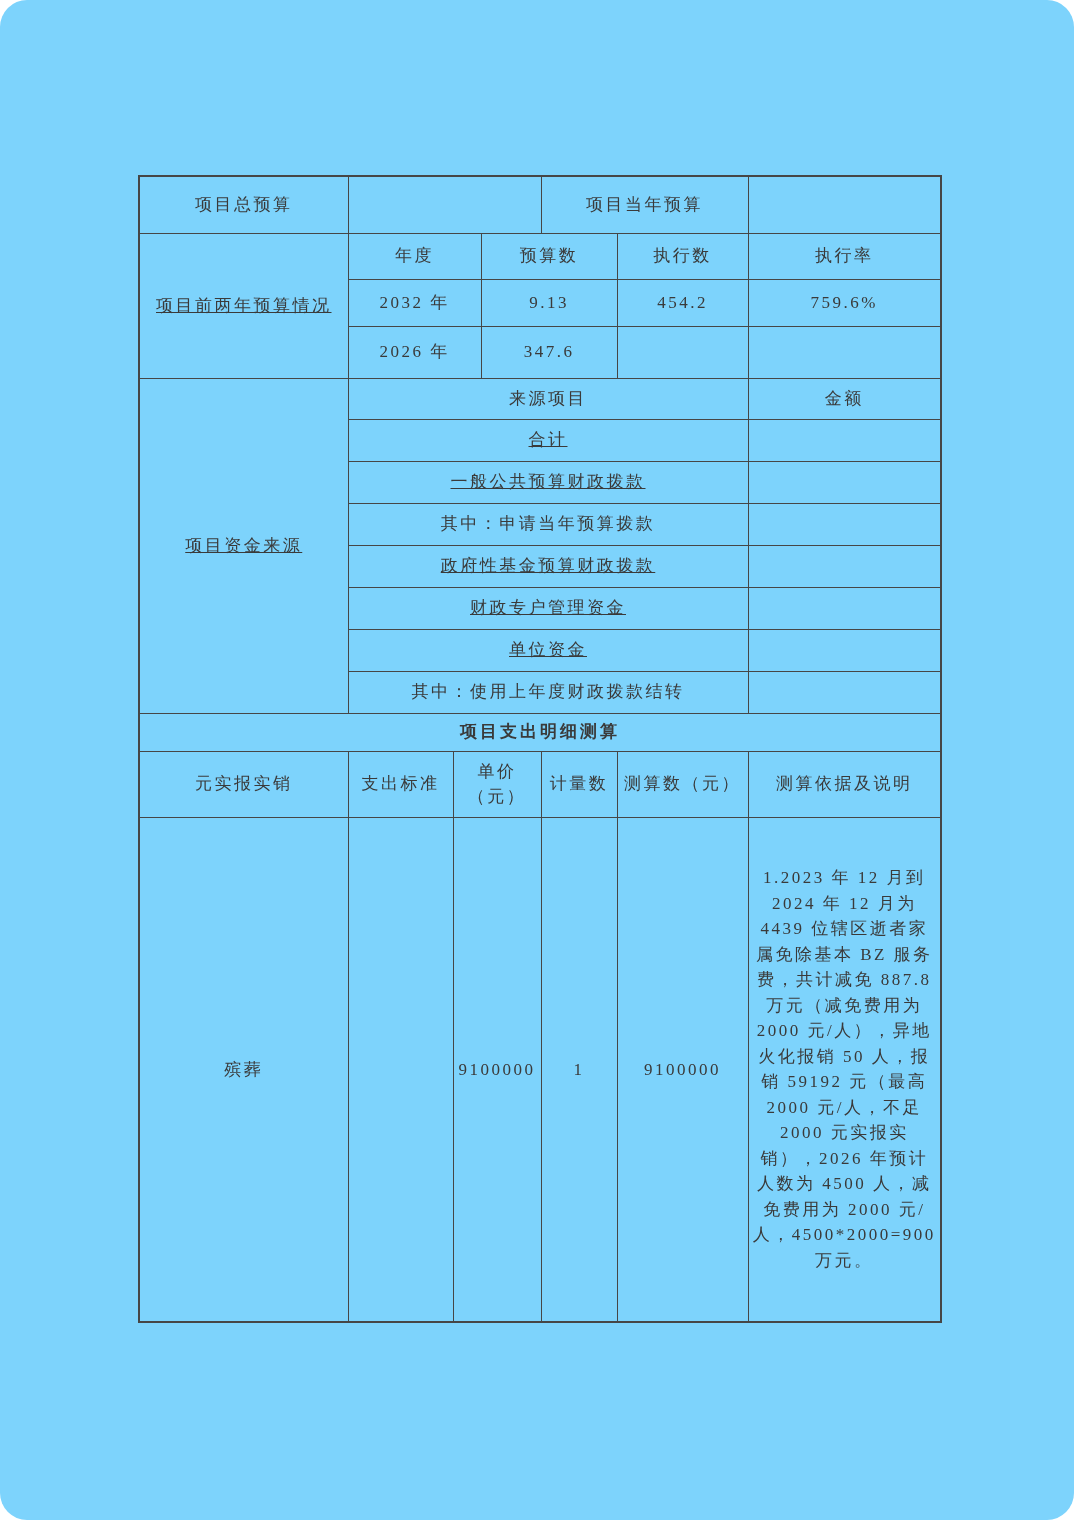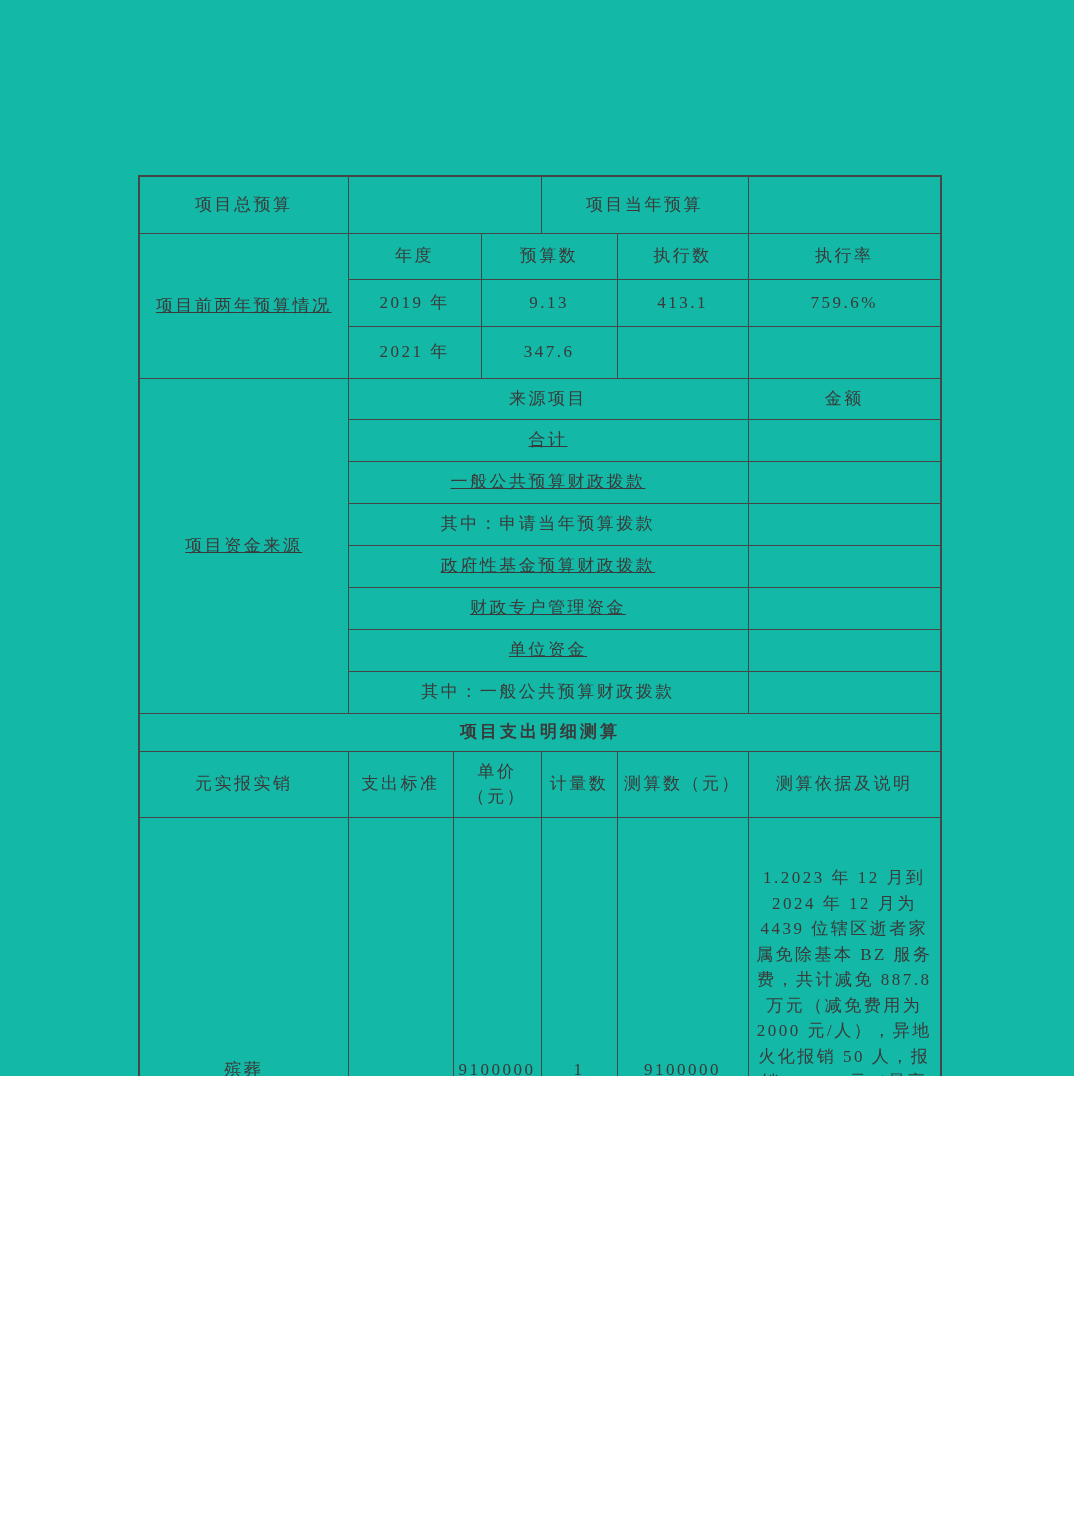--- a/index.html
+++ b/index.html
@@ -7,23 +7,24 @@
   body {
     width: 1074px;
     height: 1520px;
     background: #ffffff;
     font-family: "Liberation Serif", "DejaVu Serif", serif;
     color: #3a3a3a;
   }
   .page {
     position: relative;
     width: 1074px;
-    height: 1076px;
-    background: #14b8a6;
+    height: 1520px;
+    background: #7dd3fc;
     overflow: hidden;
+    border-radius: 27px;
   }
   table.budget {
     position: absolute;
     left: 138px;
     top: 175px;
     width: 802px;
     border-collapse: collapse;
     table-layout: fixed;
     border: 2px solid #464646;
   }
@@ -94,27 +95,27 @@
     </tr>
 
     <tr style="height:46px">
       <td rowspan="3" class="wide-label">项目前两年预算情况</td>
       <td colspan="2">年度</td>
       <td colspan="2">预算数</td>
       <td>执行数</td>
       <td>执行率</td>
     </tr>
     <tr style="height:47px">
-      <td colspan="2">2019 年</td>
+      <td colspan="2">2032 年</td>
       <td colspan="2">9.13</td>
-      <td>413.1</td>
+      <td>454.2</td>
       <td>759.6%</td>
     </tr>
     <tr style="height:52px">
-      <td colspan="2">2021 年</td>
+      <td colspan="2">2026 年</td>
       <td colspan="2">347.6</td>
       <td></td>
       <td></td>
     </tr>
 
     <tr style="height:41px">
       <td rowspan="8" class="wide-label">项目资金来源</td>
       <td colspan="5">来源项目</td>
       <td>金额</td>
     </tr>
@@ -136,21 +137,21 @@
     </tr>
     <tr style="height:42px">
       <td colspan="5" class="left">财政专户管理资金</td>
       <td></td>
     </tr>
     <tr style="height:42px">
       <td colspan="5" class="left">单位资金</td>
       <td></td>
     </tr>
     <tr style="height:42px">
-      <td colspan="5" class="indent">其中：一般公共预算财政拨款</td>
+      <td colspan="5" class="indent">其中：使用上年度财政拨款结转</td>
       <td></td>
     </tr>
 
     <tr style="height:38px" class="section-title">
       <td colspan="7">项目支出明细测算</td>
     </tr>
     <tr style="height:66px">
       <td>元实报实销</td>
       <td>支出标准</td>
       <td colspan="2" class="unit-price-head">单价（元）</td>

